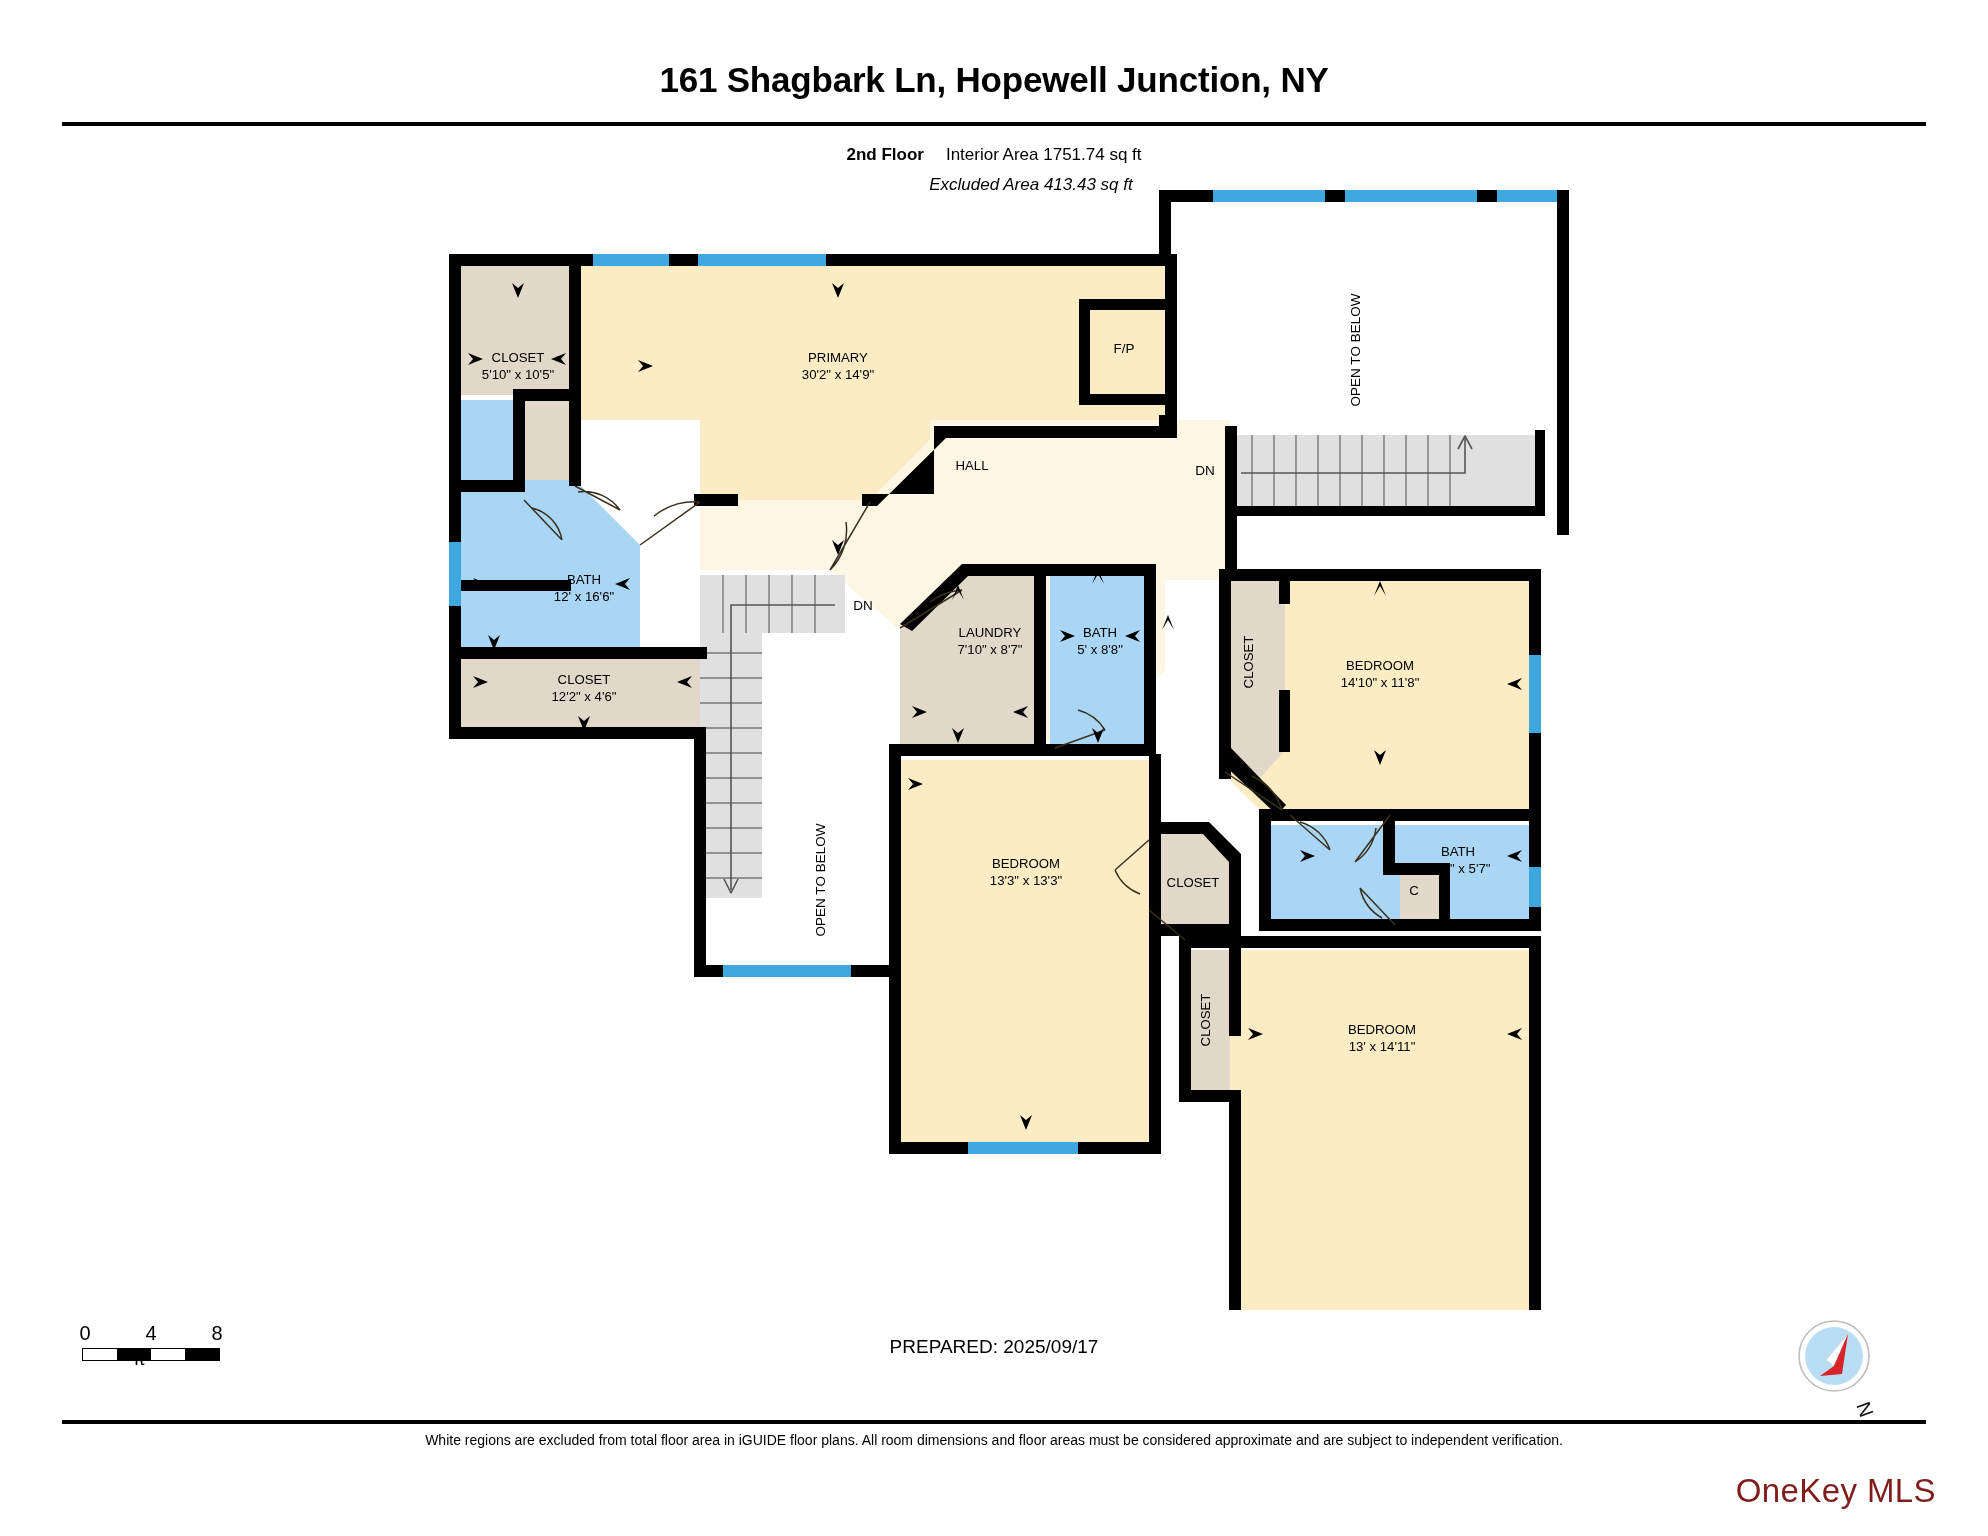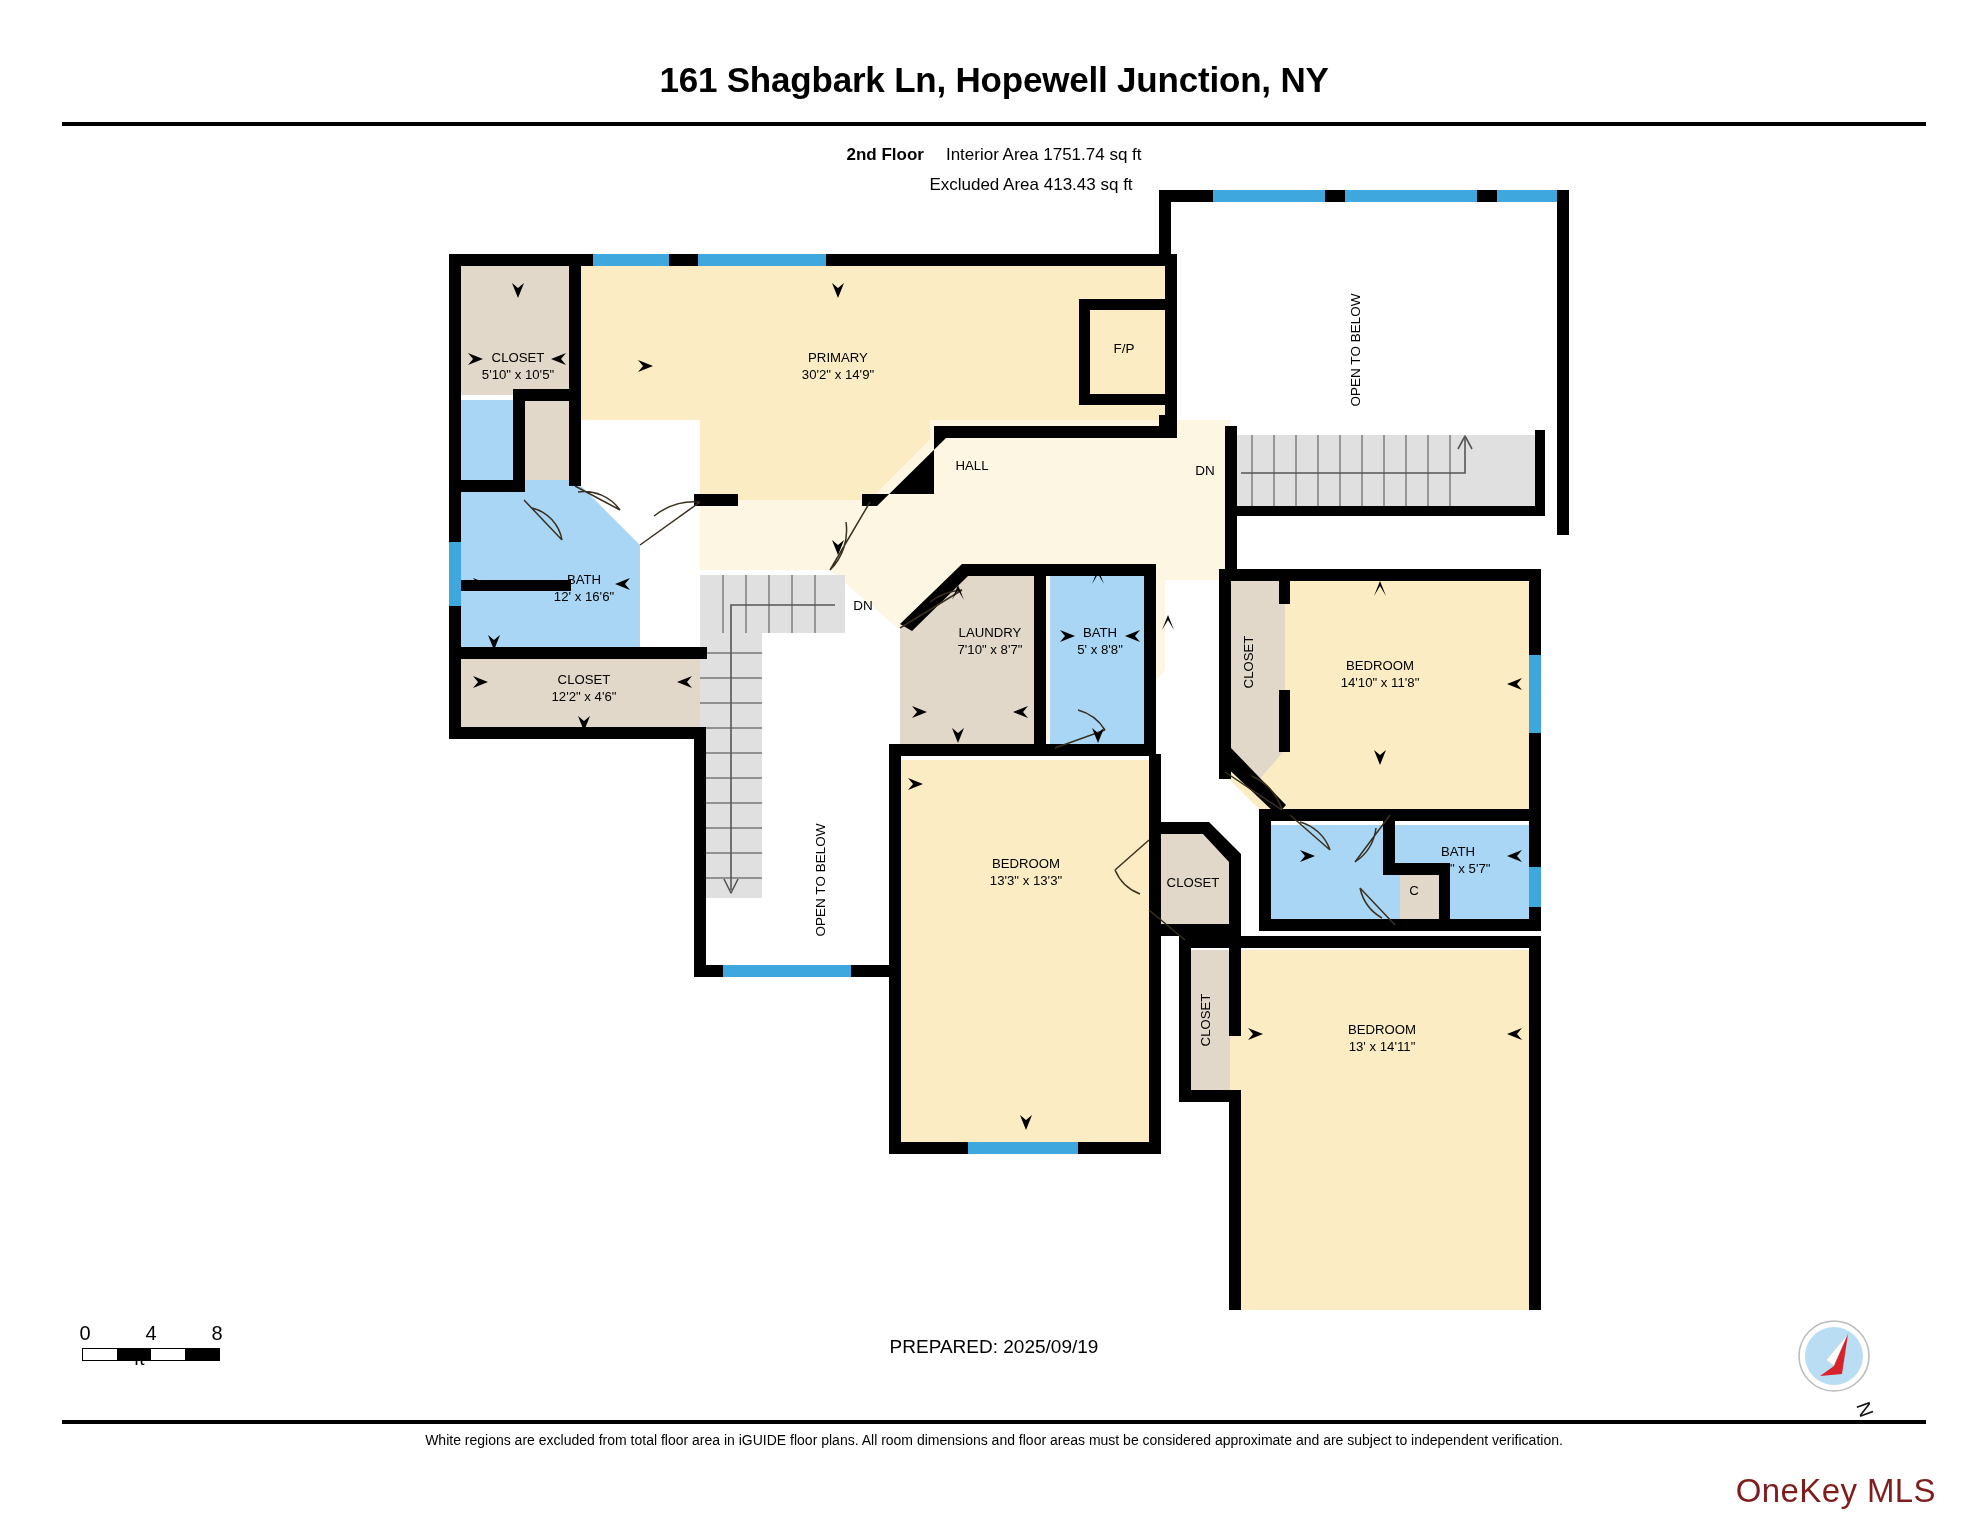--- a/index.html
+++ b/index.html
@@ -48,21 +48,21 @@
   .subhead .line {
     display: block;
     font-size: 17px;
     line-height: 30px;
     white-space: pre;
   }
   .subhead .floor-label {
     font-weight: bold;
   }
   .subhead .gap { display: inline-block; width: 22px; }
-  .indent-line { padding-left: 74px; }
+  .indent-line { padding-left: 74px; font-style: italic; }
 
   
   .scale-wrap {
     position: absolute;
     left: 82px;
     top: 1322px;
     width: 175px;
   }
   .scale-nums {
     position: relative;
@@ -440,21 +440,21 @@
   <div class="scale-wrap">
     <div class="scale-nums">
       <span style="left:3px">0</span>
       <span style="left:69px">4</span>
       <span style="left:135px">8</span>
     </div>
     <div class="scale-bar"></div>
   </div>
   <div class="scale-unit">ft</div>
 
-  <div class="prepared">PREPARED: 2025/09/19</div>
+  <div class="prepared">PREPARED: 2025/09/17</div>
 
   <div class="compass">
     <svg width="120" height="112" viewBox="0 0 120 112">
       <circle cx="48" cy="46" r="35" fill="#ffffff" stroke="#bdbdbd" stroke-width="1.6"></circle>
       <circle cx="48" cy="46" r="29" fill="#b9ddf2"></circle>
       <polygon points="62,24 40,50 48,56" fill="#ffffff" stroke="#cfcfcf" stroke-width="0.8"></polygon>
       <polygon points="62,24 48,56 34,66 56,64" fill="#d8232a"></polygon>
       <text x="70" y="95" font-family="'Liberation Sans', sans-serif" font-size="20" fill="#111" transform="rotate(70 70 95)">N</text>
     </svg>
   </div>

